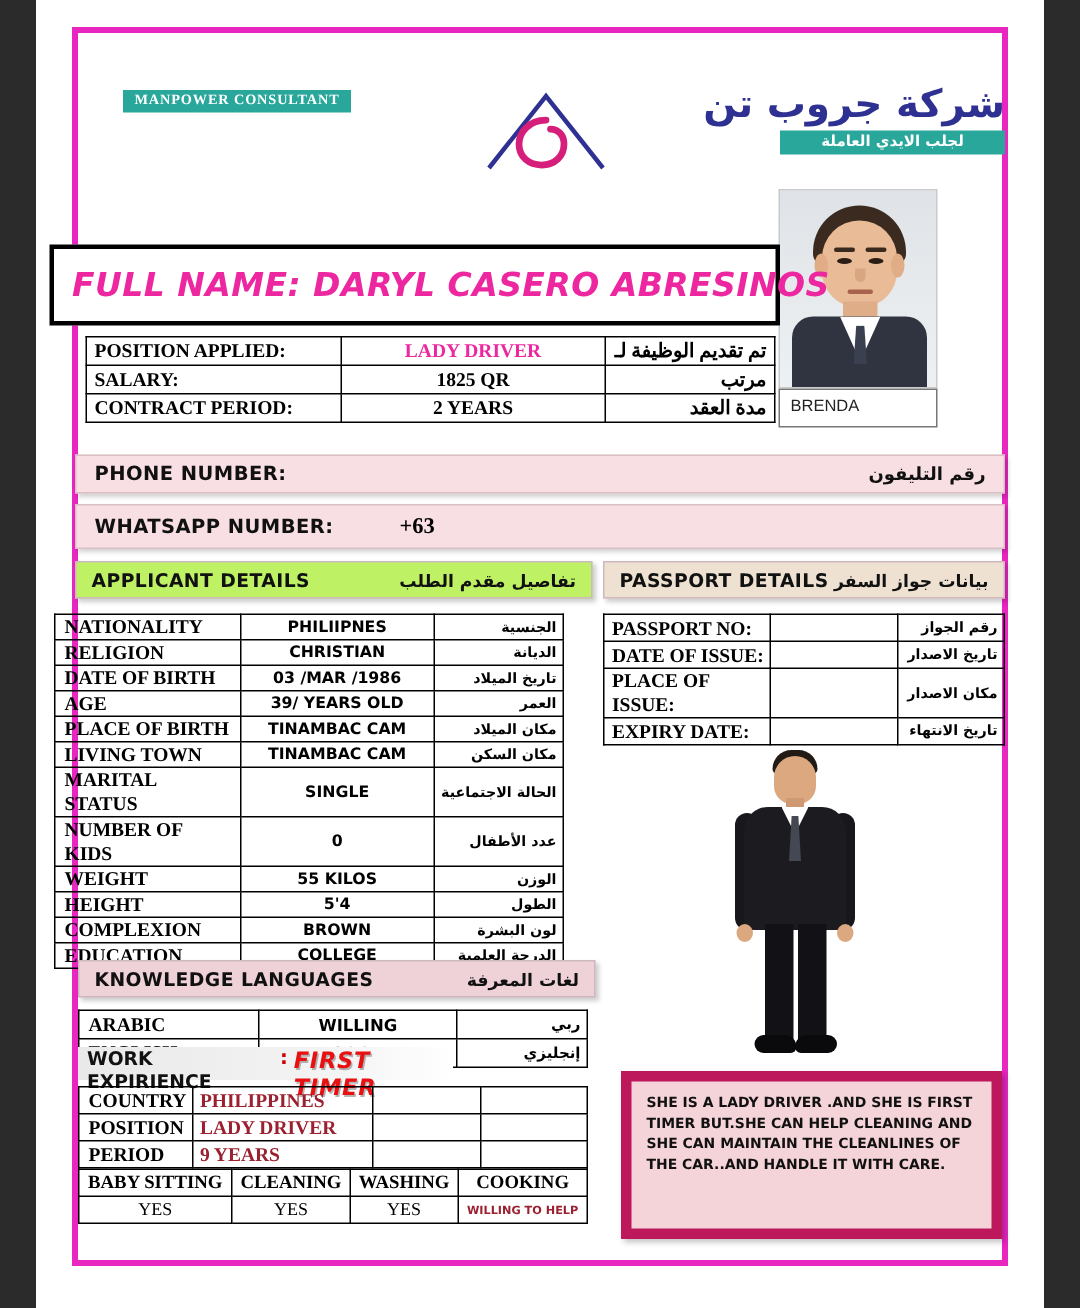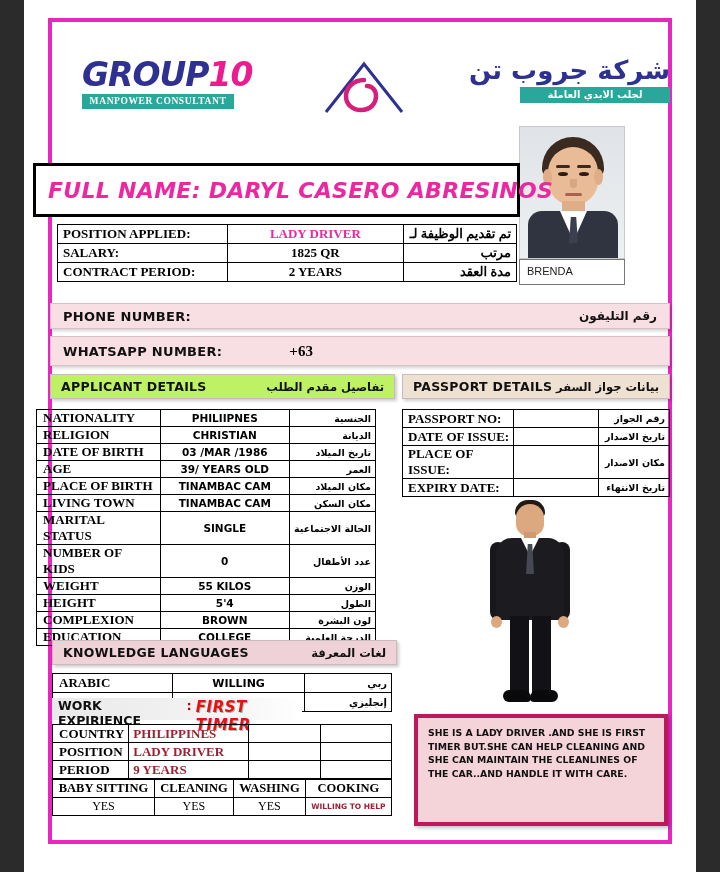--- a/index.html
+++ b/index.html
@@ -165,21 +165,21 @@
     font-weight: bold;
     font-size: 13px;
     color: #111;
     letter-spacing: 0.3px;
   }
   .bar .val {
     font-family: "Liberation Serif", serif;
     font-weight: bold;
     font-size: 15px;
     color: #000;
-    margin-left: 67px;
+    margin-left: 44px;
   }
   .bar .ar {
     margin-left: auto;
     direction: rtl;
     font-family: "DejaVu Sans", sans-serif;
     font-weight: bold;
     font-size: 12px;
     color: #111;
   }
   #bar-phone    { left: 50px; top: 303px; width: 620px; height: 26px; }
@@ -305,21 +305,21 @@
     font-weight: bold;
     font-size: 7.5px;
     color: #9b2030;
     line-height: 9px;
   }
 
   
   #remarks {
     left: 414px; top: 714px; width: 254px; height: 112px;
     background: #f4d3d9;
-    border: 4px solid #be185d;
+    border: 7px solid #be185d;
     box-shadow: 2px 2px 4px rgba(0,0,0,0.25);
     padding: 8px 10px 0 10px;
     font-family: "DejaVu Sans", sans-serif;
     font-weight: bold;
     font-size: 9.3px;
     line-height: 13.5px;
     color: #111;
   }
 
   
@@ -371,21 +371,20 @@
 </style>
 </head>
 <body>
 
 <div id="page-shell"></div>
 <div id="page-border"></div>
 
 <div id="page-inner">
 
   <div class="abs" id="logo-left">
-    <div class="logo-word"><span>GROUP</span><span class="ten">10</span></div>
     <div class="logo-sub">MANPOWER CONSULTANT</div>
   </div>
 
   <div class="abs" id="logo-mid">
     <svg width="92" height="56" viewBox="0 0 92 56">
       <path d="M8 54 L46 6 L84 54" fill="none" stroke="#2e3192" stroke-width="3"></path>
       <path d="M46 22 C34 22 28 31 28 38 C28 47 35 52 43 52 C52 52 58 46 58 38 C58 32 54 28 49 28" fill="none" stroke="#d61f7a" stroke-width="4.5" stroke-linecap="round"></path>
     </svg>
   </div>
 

